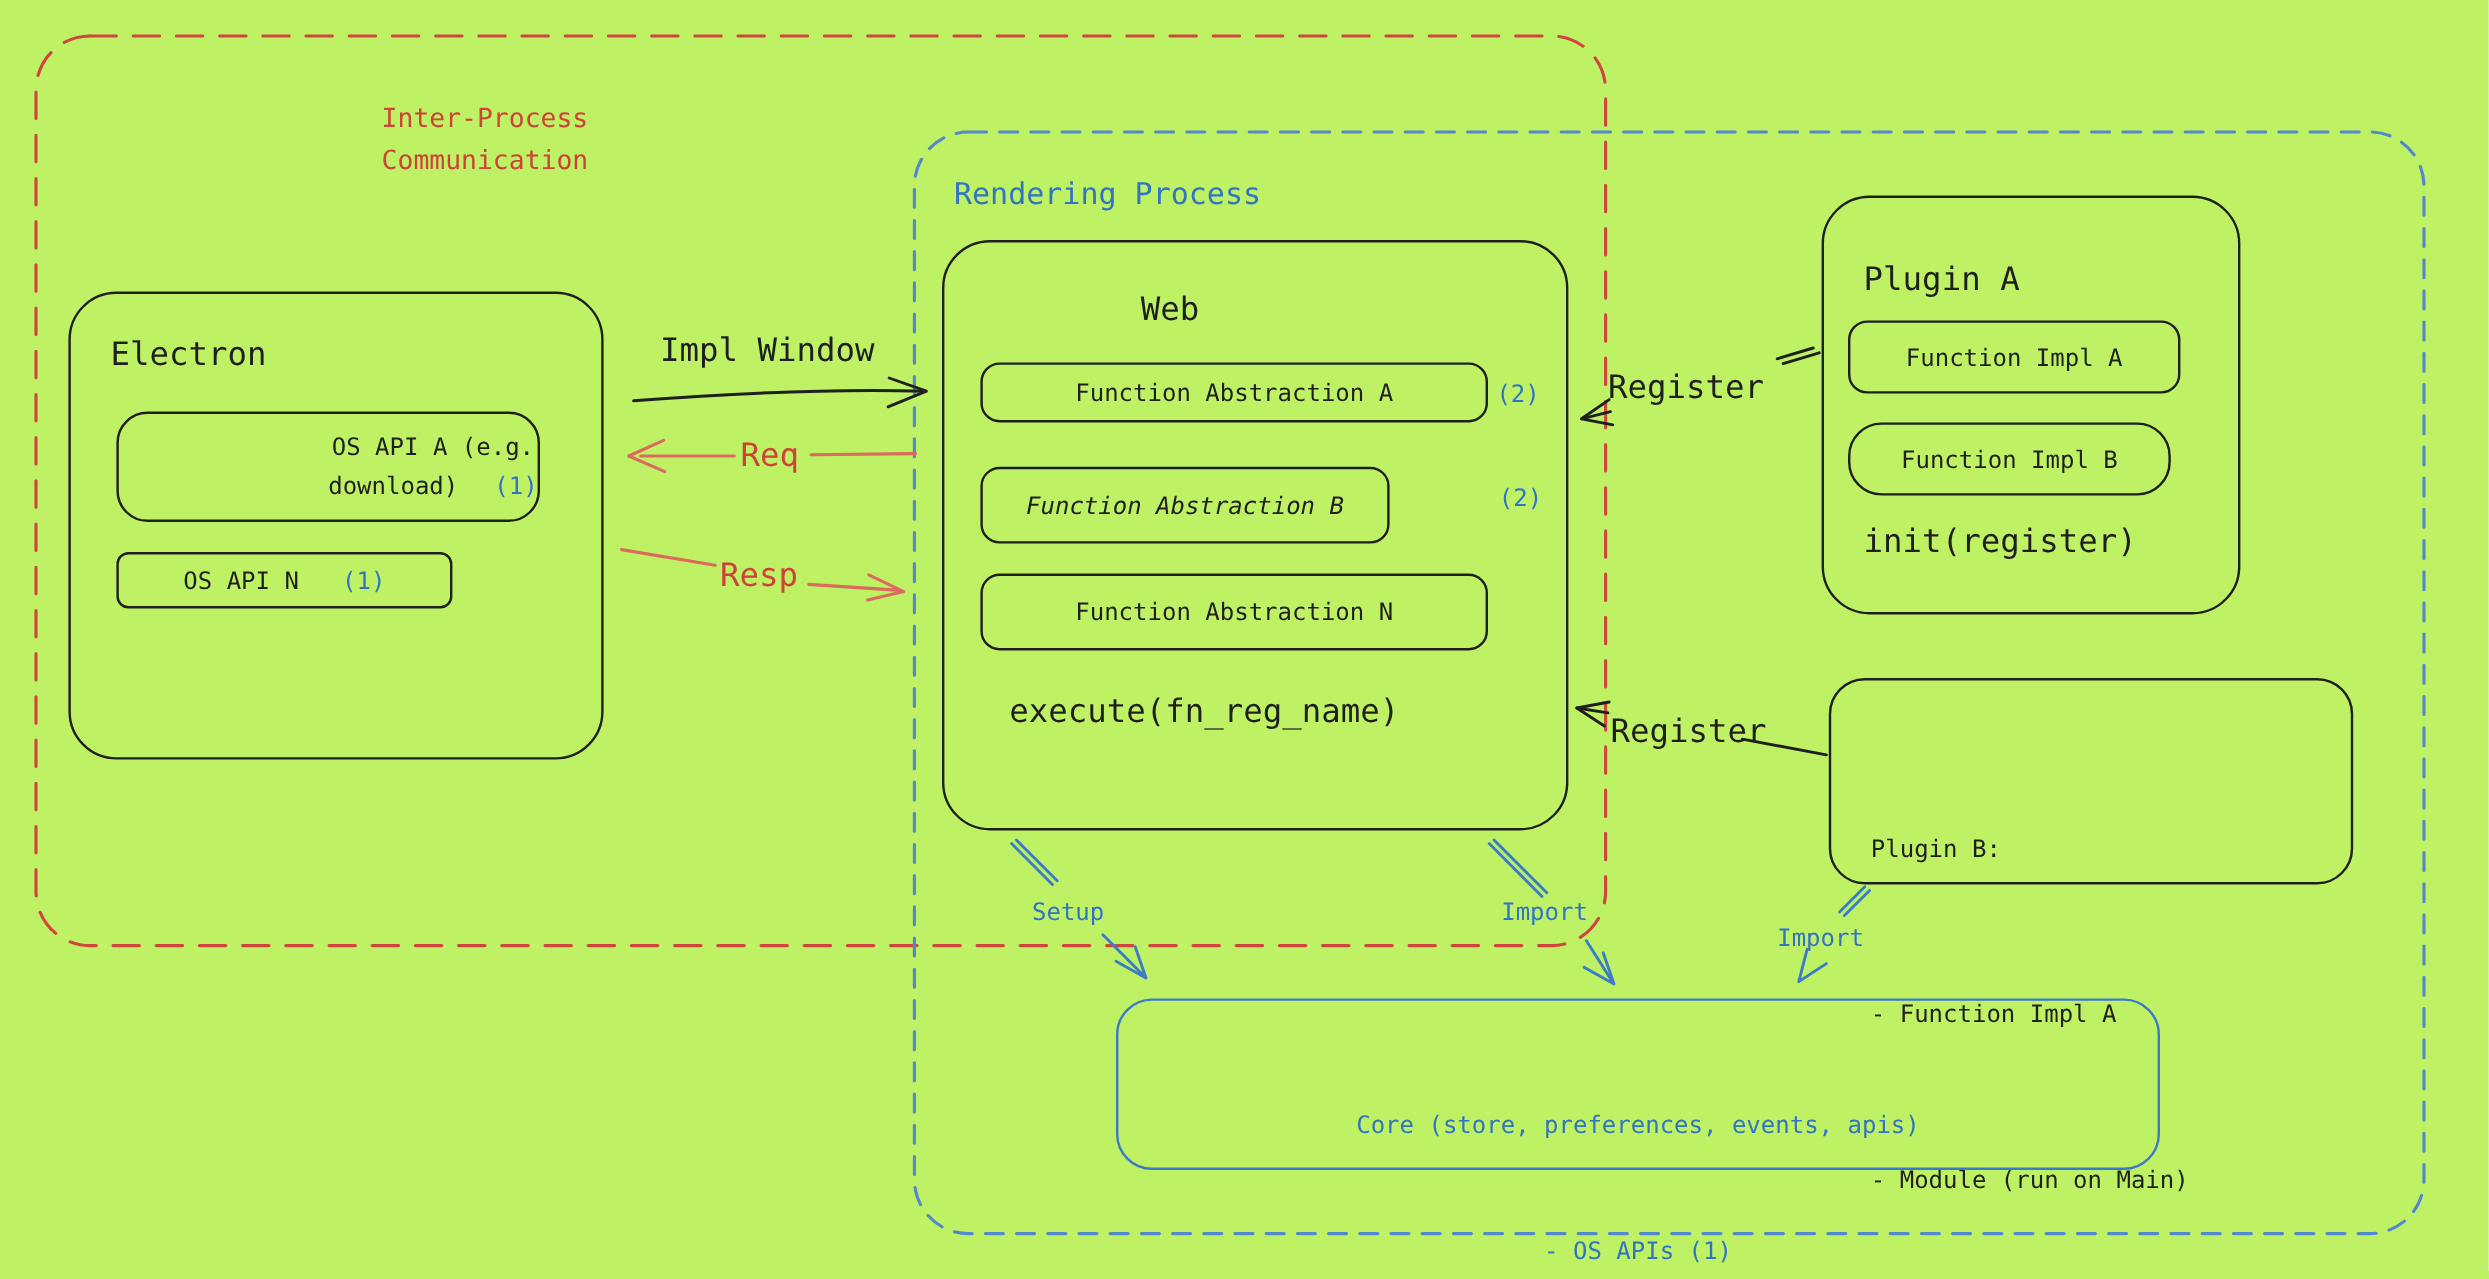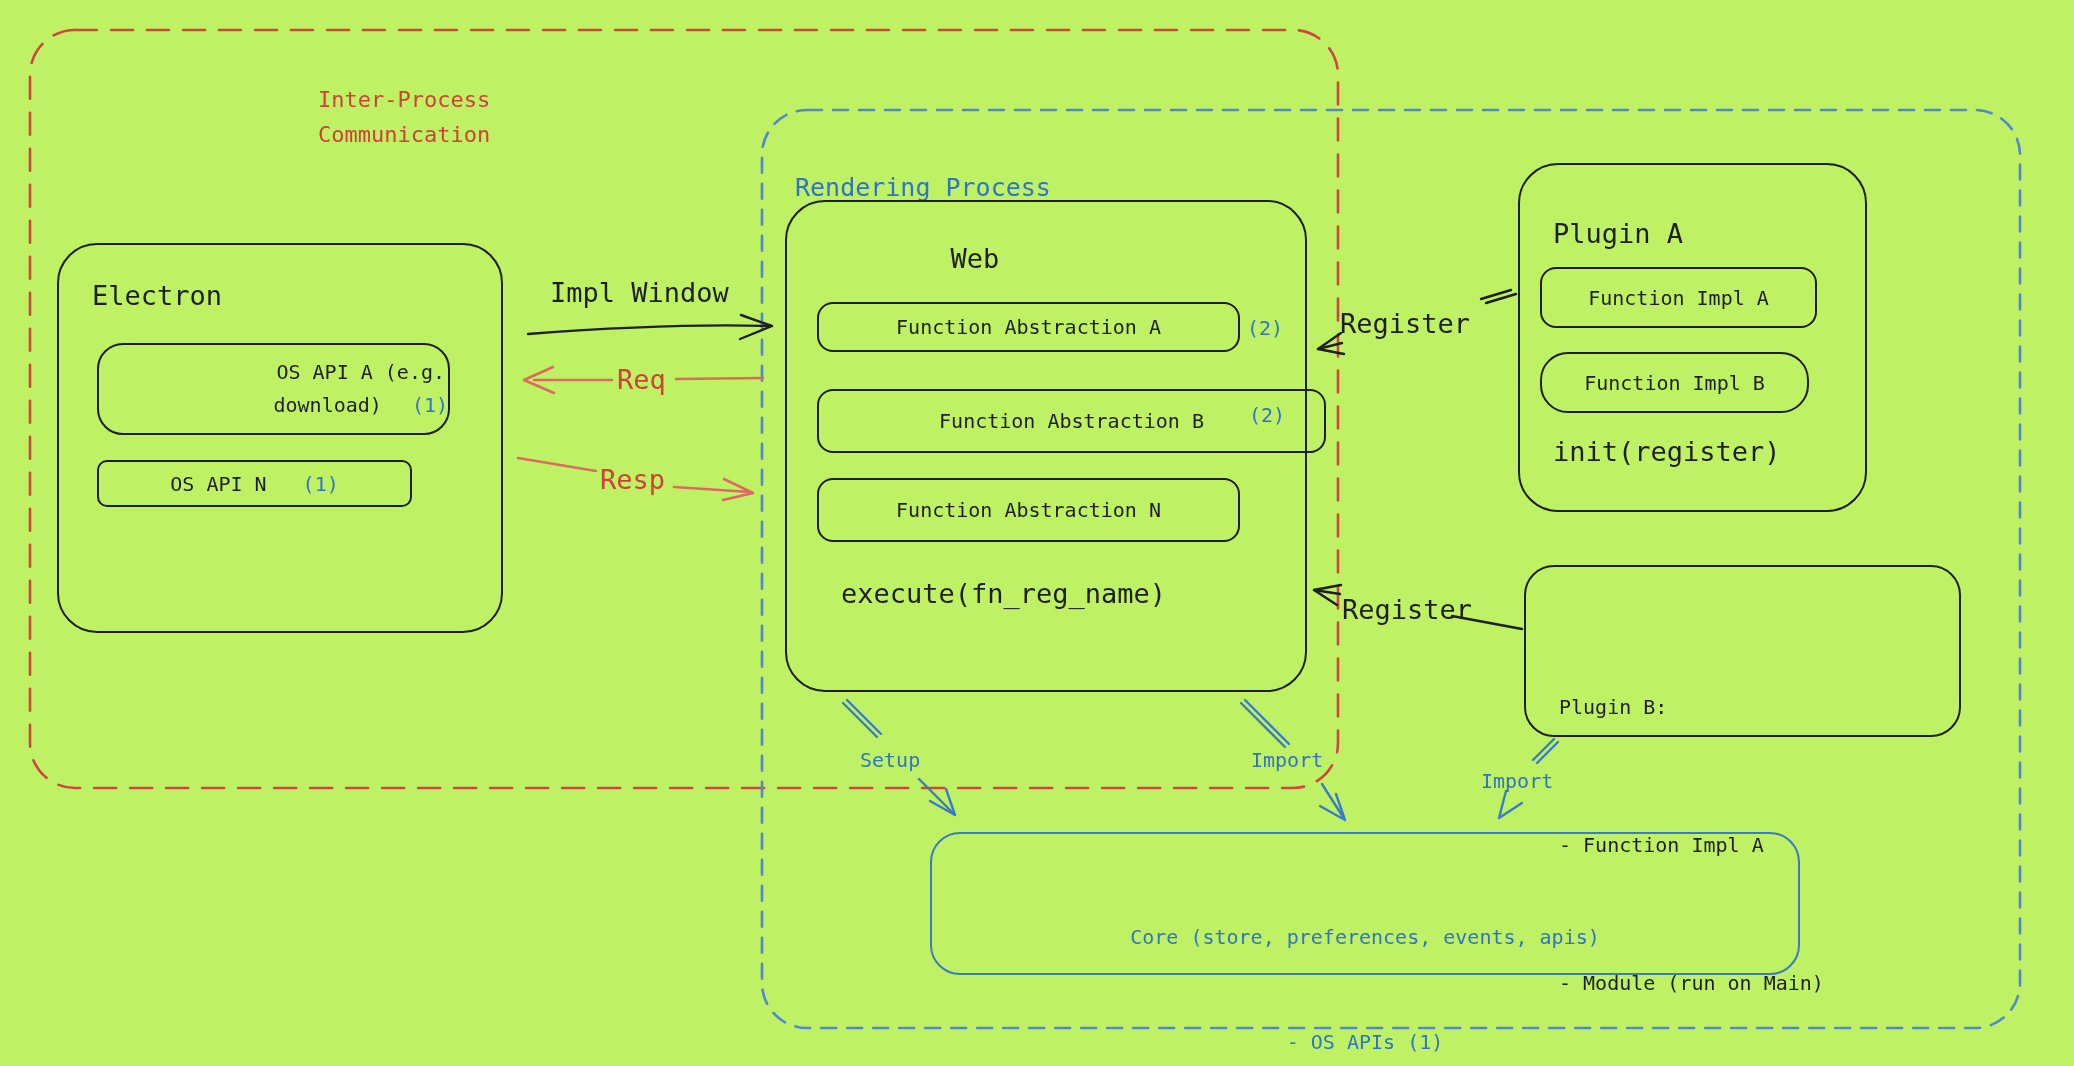--- a/index.html
+++ b/index.html
@@ -75,49 +75,49 @@
       <path class="b" d="M1345,820 L1320,806 M1345,820 L1336,794"></path>
     </g>
 
     <g>
       <path class="b" d="M1558,742 L1537,763 M1554,739 L1533,760"></path>
       <path class="b" d="M1499,818 L1506,791 M1499,818 L1522,803"></path>
     </g>
   </svg>
 
   <div class="abs red-t" style="left:318px;top:82px;font-size:22px;line-height:35px;"><div>Inter-Process</div><div>Communication</div></div>
-  <div class="abs blue-t" style="left:795px;top:147px;font-size:25px;margin-top:26px;">Rendering Process</div>
+  <div class="abs blue-t" style="left:795px;top:147px;font-size:25px;">Rendering Process</div>
 
   <div class="box" style="left:57px;top:243px;width:446px;height:390px;border-radius:40px;"></div>
   <div class="abs lbl" style="left:92px;top:281px;">Electron</div>
 
   <div class="box cent" style="left:97px;top:343px;width:353px;height:92px;border-radius:26px;justify-content:flex-end;">
     <div class="sm" style="line-height:33px;">
       <div>OS API A (e.g.</div>
       <div><span>download)</span><span class="blue-t" style="margin-left:30px;">(1)</span></div>
     </div>
   </div>
 
-  <div class="box cent" style="left:97px;top:460px;width:315px;height:47px;border-radius:10px;">
+  <div class="box cent" style="left:97px;top:460px;width:280px;height:47px;border-radius:10px;">
     <div class="sm"><span>OS API N</span><span class="blue-t" style="margin-left:36px;">(1)</span></div>
   </div>
 
   <div class="abs lbl" style="left:550px;top:278px;">Impl Window</div>
   <div class="abs lbl red-t" style="left:617px;top:365px;">Req</div>
   <div class="abs lbl red-t" style="left:600px;top:465px;">Resp</div>
 
   <div class="box" style="left:785px;top:200px;width:522px;height:492px;border-radius:40px;"></div>
   <div class="abs lbl" style="left:785px;top:244px;width:380px;text-align:center;">Web</div>
 
   <div class="box cent" style="left:817px;top:302px;width:423px;height:50px;border-radius:16px;">
       <span class="sm">Function Abstraction A</span>
     </div>
   <div class="abs sm blue-t" style="left:1247px;top:316px;">(2)</div>
 
-  <div class="box cent" style="left:817px;top:389px;width:509px;height:64px;border-radius:16px;">
+  <div class="box cent" style="left:817px;top:389px;width:341px;height:64px;border-radius:16px;font-style:italic;">
       <span class="sm">Function Abstraction B</span>
     </div>
   <div class="abs sm blue-t" style="left:1249px;top:403px;">(2)</div>
 
   <div class="box cent" style="left:817px;top:478px;width:423px;height:64px;border-radius:16px;">
       <span class="sm">Function Abstraction N</span>
     </div>
 
   <div class="abs lbl" style="left:841px;top:579px;">execute(fn_reg_name)</div>
 

